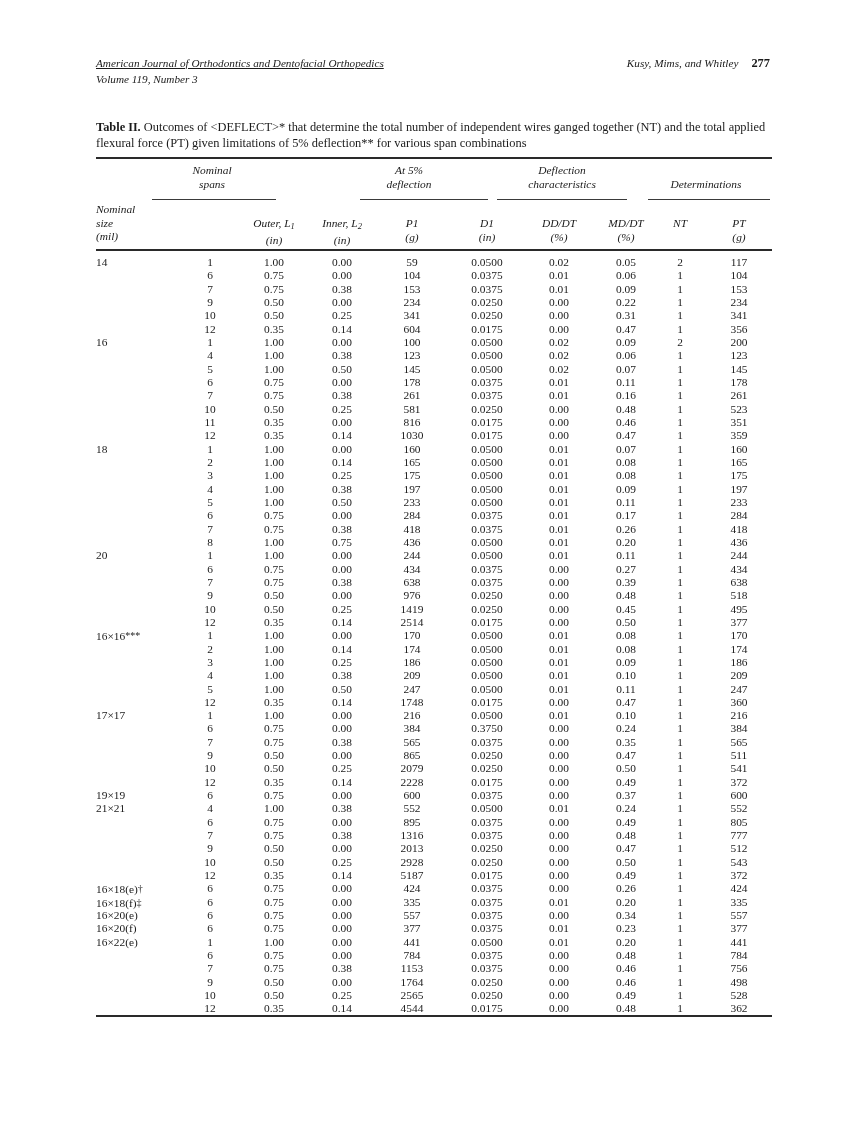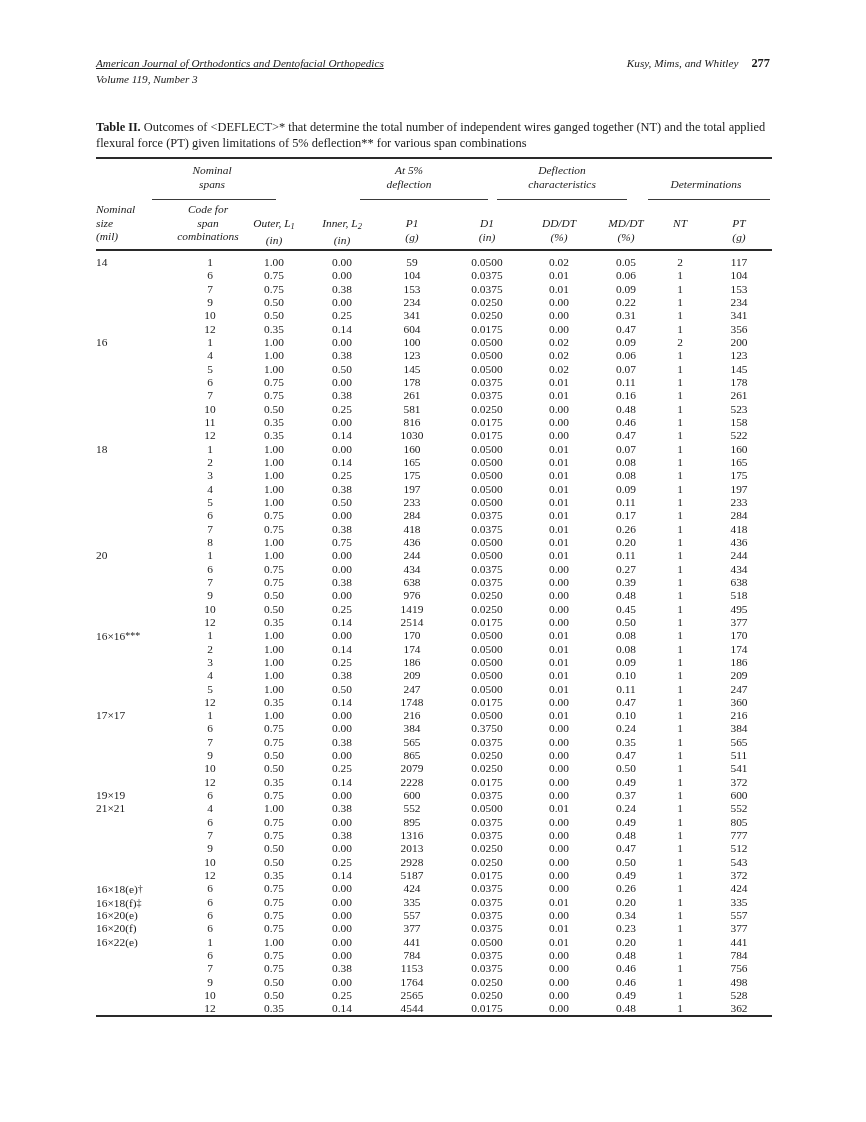--- a/index.html
+++ b/index.html
@@ -182,25 +182,20 @@
     <span style="display:block">Determinations</span>
   </div>
   <div class="grule" style="left:648px; top:199px; width:122px;"></div>
 
   <div class="chead" style="left:96px; top:203px; width:96px; text-align:left;">
     <span class="cl">Nominal</span>
     <span class="cl">size</span>
     <span class="cl">(mil)</span>
   </div>
 
-  <div class="chead" style="left:158px; top:203px; width:100px; text-align:center;">
-    <span class="cl">Code for</span>
-    <span class="cl">span</span>
-    <span class="cl">combinations</span>
-  </div>
 
   <div class="chead" style="left:242px; top:217px; width:64px; text-align:center;">
     <span class="cl"><span>Outer, L</span><sub>1</sub></span>
     <span class="cl">(in)</span>
   </div>
 
   <div class="chead" style="left:310px; top:217px; width:64px; text-align:center;">
     <span class="cl"><span>Inner, L</span><sub>2</sub></span>
     <span class="cl">(in)</span>
   </div>
@@ -382,33 +377,33 @@
       <div class="trow">
         <div class="cell c-size"></div>
         <div class="cell c-code">11</div>
         <div class="cell c-outer">0.35</div>
         <div class="cell c-inner">0.00</div>
         <div class="cell c-p1">816</div>
         <div class="cell c-d1">0.0175</div>
         <div class="cell c-dddt">0.00</div>
         <div class="cell c-mddt">0.46</div>
         <div class="cell c-nt">1</div>
-        <div class="cell c-pt">158</div>
+        <div class="cell c-pt">351</div>
       </div>
       <div class="trow">
         <div class="cell c-size"></div>
         <div class="cell c-code">12</div>
         <div class="cell c-outer">0.35</div>
         <div class="cell c-inner">0.14</div>
         <div class="cell c-p1">1030</div>
         <div class="cell c-d1">0.0175</div>
         <div class="cell c-dddt">0.00</div>
         <div class="cell c-mddt">0.47</div>
         <div class="cell c-nt">1</div>
-        <div class="cell c-pt">522</div>
+        <div class="cell c-pt">359</div>
       </div>
       <div class="trow">
         <div class="cell c-size">18</div>
         <div class="cell c-code">1</div>
         <div class="cell c-outer">1.00</div>
         <div class="cell c-inner">0.00</div>
         <div class="cell c-p1">160</div>
         <div class="cell c-d1">0.0500</div>
         <div class="cell c-dddt">0.01</div>
         <div class="cell c-mddt">0.07</div>

